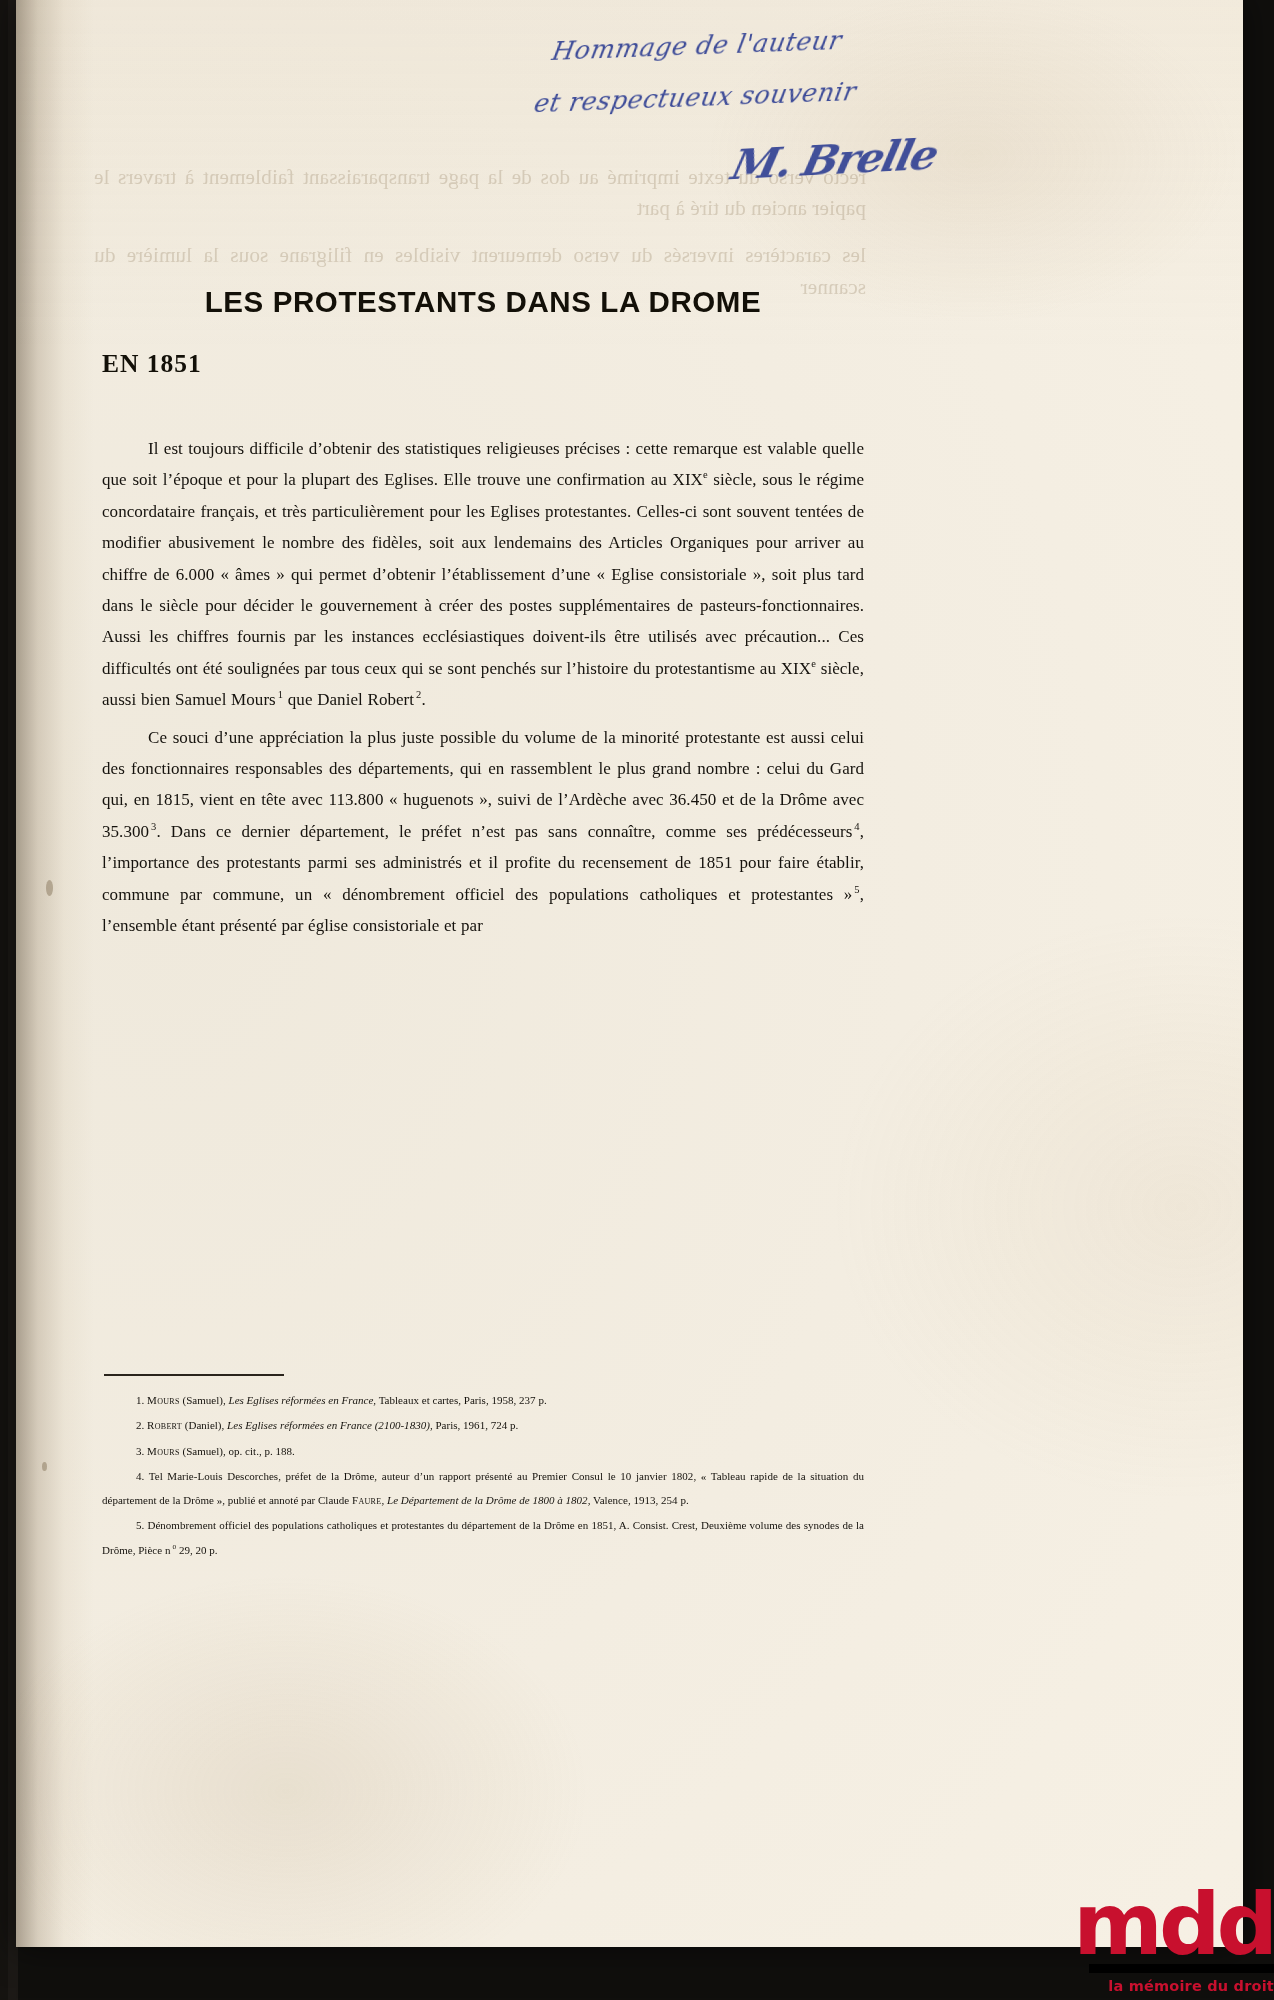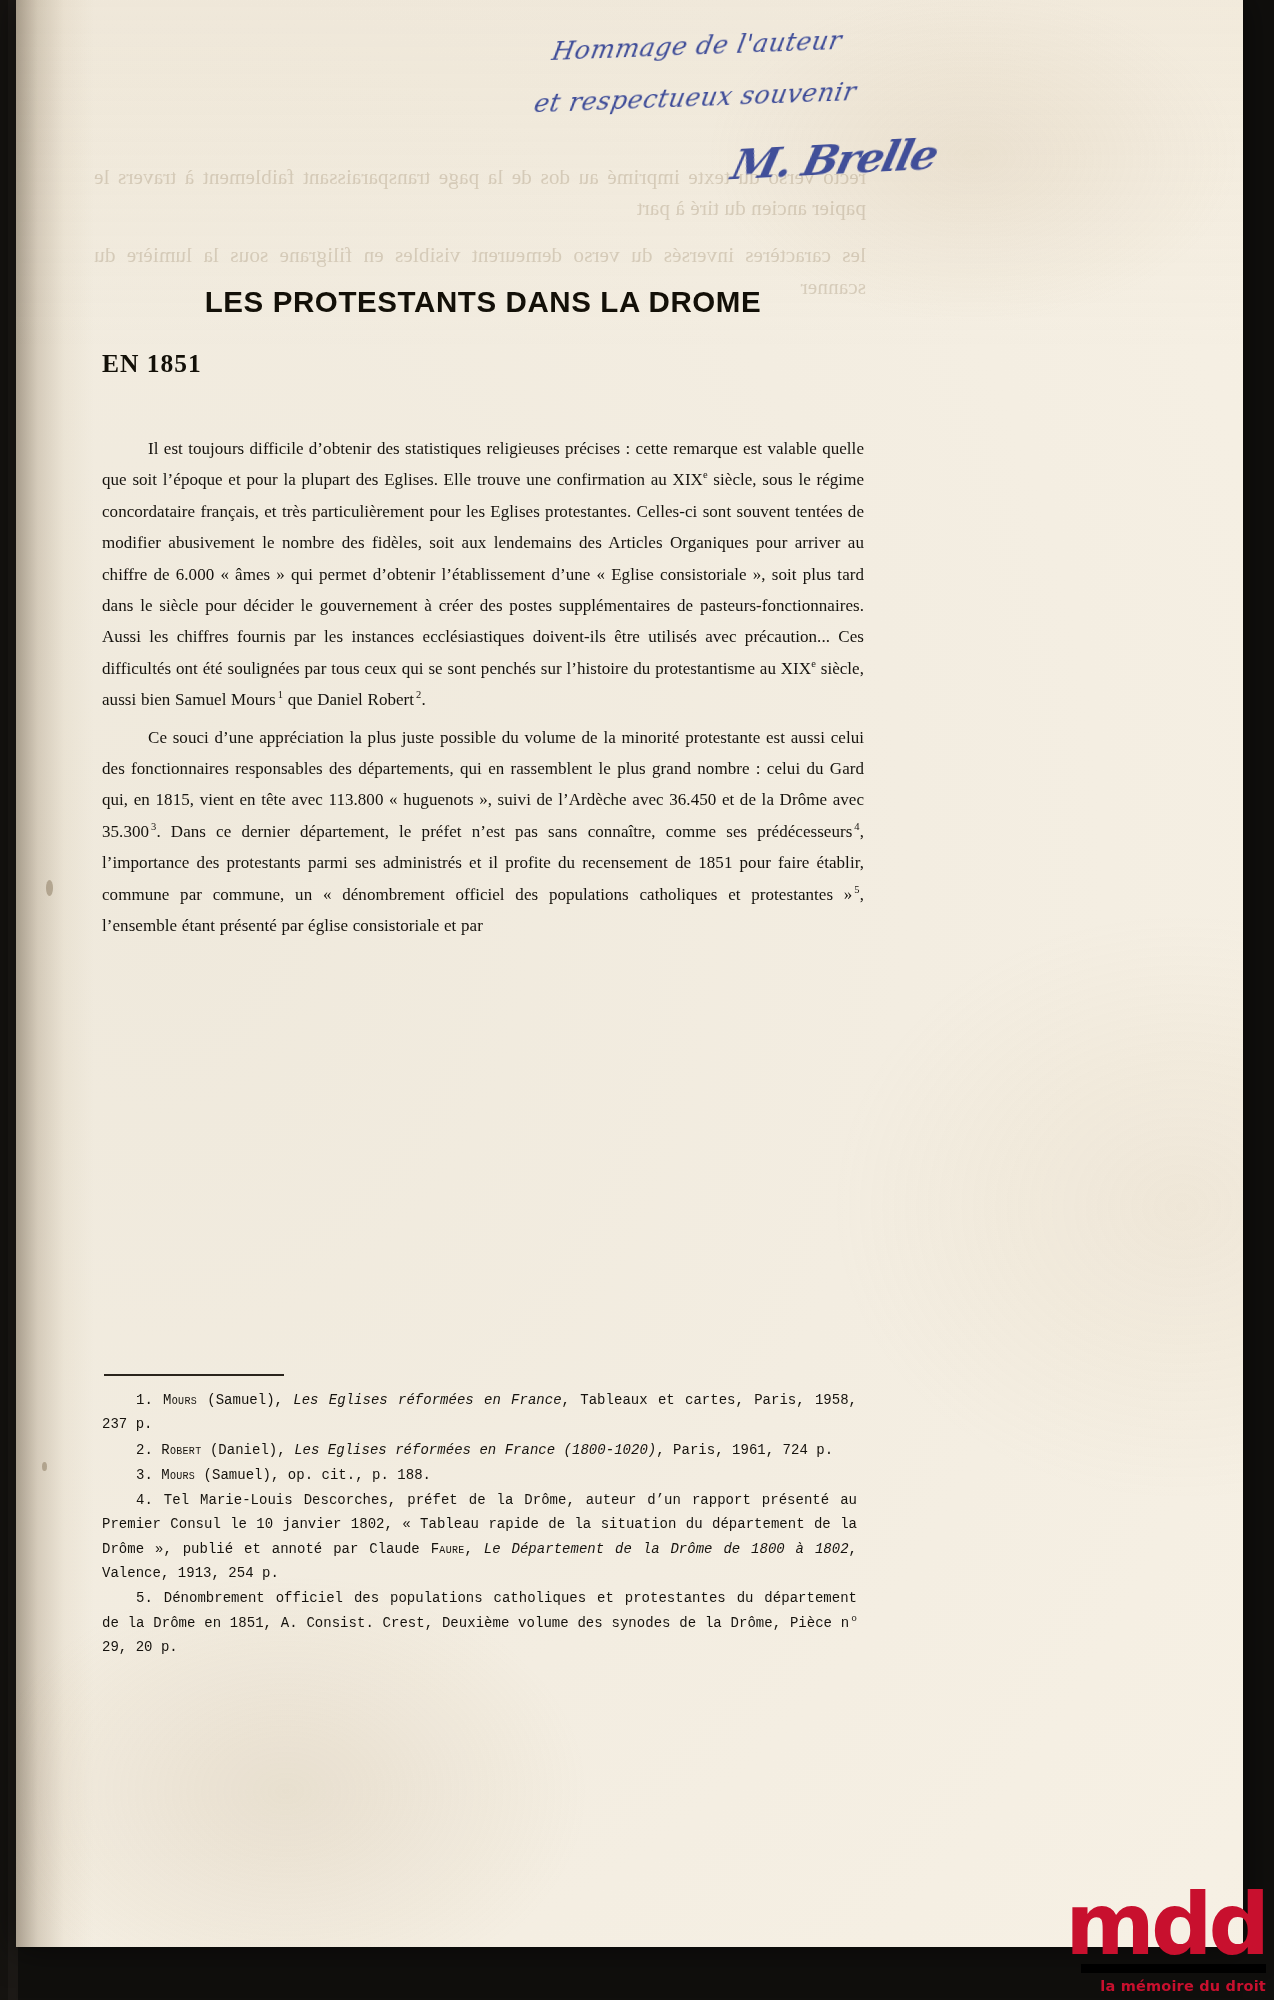--- a/index.html
+++ b/index.html
@@ -186,27 +186,26 @@
     width: 762px;
     color: #15120d;
   }
   #fn-rule {
     width: 180px;
     height: 0;
     border-top: 2px solid #2a241c;
     margin: 0 0 12px 2px;
   }
   .fn {
-    font-size: 14px;
+    font-size: 11px;
     line-height: 24.3px;
     text-align: justify;
     text-indent: 34px;
-    margin: 0 7px 1px 0;
+    margin: 0 0 1px 0;
     letter-spacing: .02px;
-    font-family: Liberation Mono, monospace;
   }
   .sc { 
     font-variant: small-caps;
     letter-spacing: .3px;
   }
   .it { font-style: italic; }
   .fn sup.ord {
     font-size: .68em;
     vertical-align: super;
     line-height: 0;
@@ -216,21 +215,21 @@
   #logo {
     position: absolute;
     right: 0px;
     bottom: 0px;
     width: 236px;
     height: 150px;
     pointer-events: none;
   }
   #logo-inner {
     position: absolute;
-    right: 8px;
+    right: 0;
     bottom: 6px;
     text-align: right;
     font-family: "DejaVu Sans", sans-serif;
   }
   #logo-mdd {
     font-size: 86px;
     font-weight: 700;
     line-height: .82;
     color: #c8102e;
     letter-spacing: -4px;
@@ -285,21 +284,21 @@
         <p><span>Ce souci d’une appréciation la plus juste possible du volume de la minorité protestante est aussi celui des fonctionnaires responsables des départements, qui en rassemblent le plus grand nombre : celui du Gard qui, en 1815, vient en tête avec 113.800 « huguenots », suivi de l’Ardèche avec 36.450 et de la Drôme avec 35.300</span><sup>3</sup><span>. Dans ce dernier département, le préfet n’est pas sans connaître, comme ses prédécesseurs</span><sup>4</sup><span>, l’importance des protestants parmi ses administrés et il profite du recensement de 1851 pour faire établir, commune par commune, un « dénombrement officiel des populations catholiques et protestantes »</span><sup>5</sup><span>, l’ensemble étant présenté par église consistoriale et par</span></p>
 
       </div>
     </div>
 
     <div id="footnotes">
       <div id="fn-rule"></div>
 
       <p class="fn"><span>1.</span> <span class="sc">Mours</span><span> (Samuel), </span><span class="it">Les Eglises réformées en France</span><span>, Tableaux et cartes, Paris, 1958, 237 p.</span></p>
 
-      <p class="fn"><span>2.</span> <span class="sc">Robert</span><span> (Daniel), </span><span class="it">Les Eglises réformées en France (1800-1020)</span><span>, Paris, 1961, 724 p.</span></p>
+      <p class="fn"><span>2.</span> <span class="sc">Robert</span><span> (Daniel), </span><span class="it">Les Eglises réformées en France (2100-1830)</span><span>, Paris, 1961, 724 p.</span></p>
 
       <p class="fn"><span>3.</span> <span class="sc">Mours</span><span> (Samuel), op. cit., p. 188.</span></p>
 
       <p class="fn"><span>4.</span> <span>Tel Marie-Louis Descorches, préfet de la Drôme, auteur d’un rapport présenté au Premier Consul le 10 janvier 1802, « Tableau rapide de la situation du département de la Drôme », publié et annoté par Claude </span><span class="sc">Faure</span><span>, </span><span class="it">Le Département de la Drôme de 1800 à 1802</span><span>, Valence, 1913, 254 p.</span></p>
 
       <p class="fn"><span>5.</span> <span>Dénombrement officiel des populations catholiques et protestantes du département de la Drôme en 1851, A. Consist. Crest, Deuxième volume des synodes de la Drôme, Pièce n</span><sup class="ord">o</sup><span> 29, 20 p.</span></p>
     </div>
 
   </div>
 

